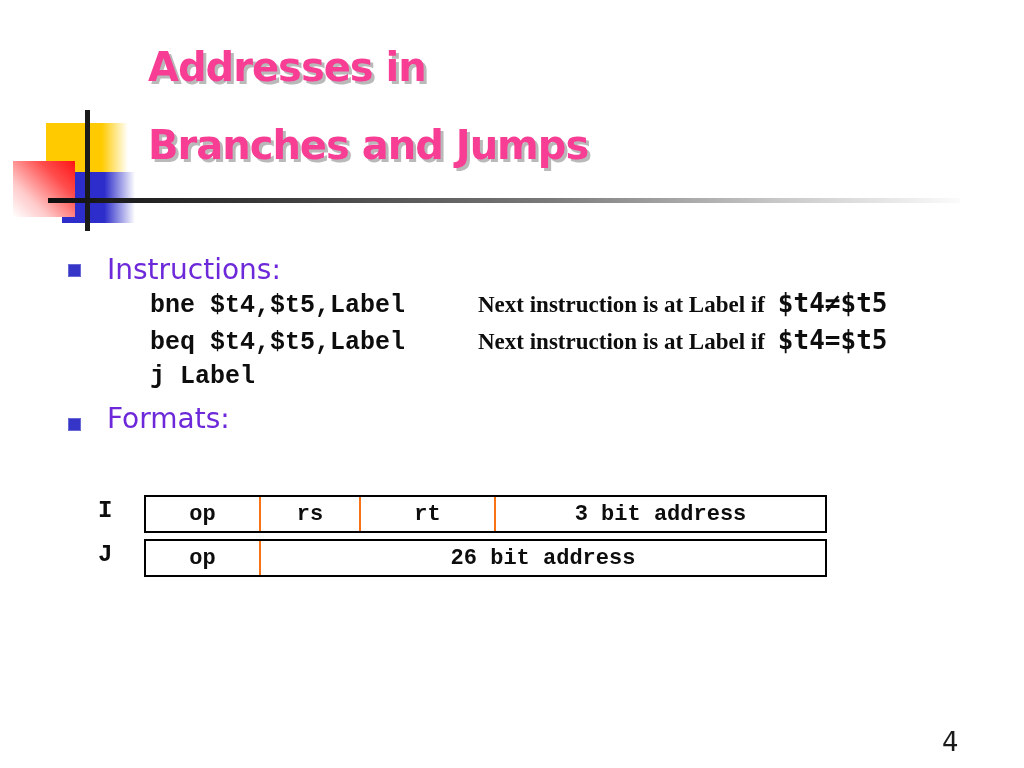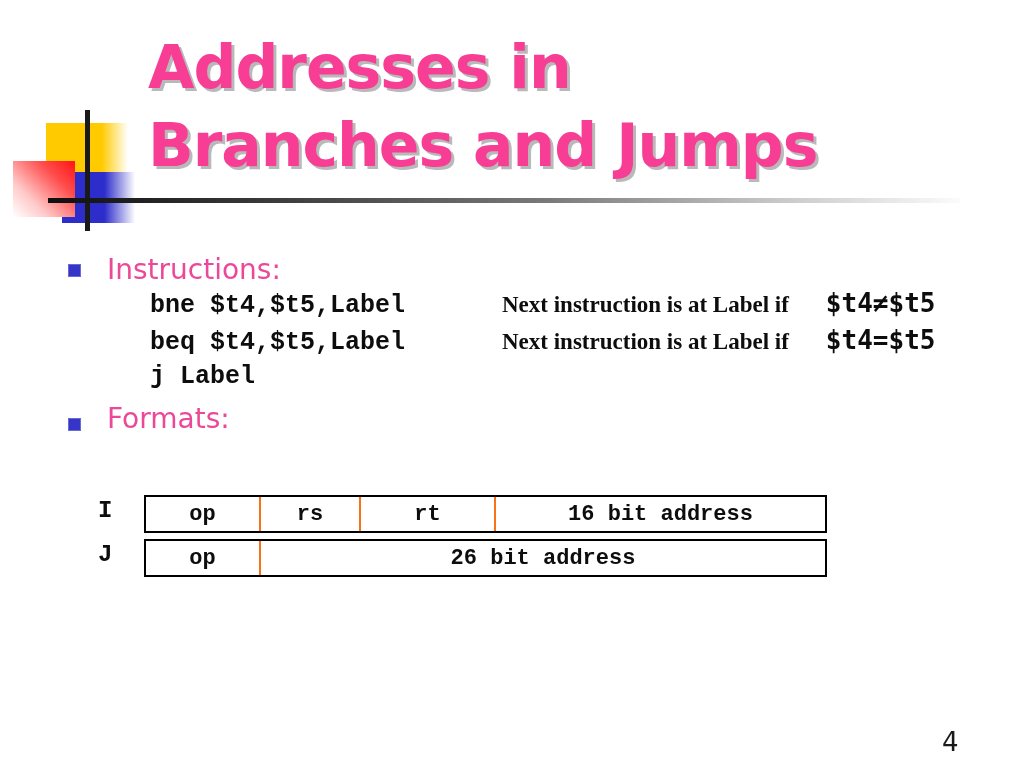--- a/index.html
+++ b/index.html
@@ -32,42 +32,42 @@
     background:#1a1a1a;z-index:4;
   }
   .deco-hline{
     position:absolute;left:48px;top:198px;width:912px;height:5px;
     background:linear-gradient(to right,#0f0f0f 0%,#3c3c3c 25%,#7a7a7a 55%,#c8c8c8 80%,#fbfbfb 100%);
     z-index:4;
   }
   
   .title{
     position:absolute;left:148px;top:28px;margin:0;z-index:5;
-    font-size:60px;font-weight:bold;line-height:78px;letter-spacing:-1px;
+    font-size:40px;font-weight:bold;line-height:78px;letter-spacing:-1px;
     color:#f73d94;
     text-shadow:3px 3px 0 rgba(128,128,128,0.55);
     white-space:nowrap;
   }
   
   .bullet{
     position:absolute;width:13px;height:13px;background:#3535c8;
     box-shadow:0 0 0 1px #6a6ad6 inset;
   }
   .bullet-instructions{left:68px;top:264px;}
   .bullet-formats{left:68px;top:418px;}
   .heading{
     position:absolute;left:107px;margin:0;
-    font-size:28px;font-weight:normal;line-height:34px;color:#ec4899;
+    font-size:28px;font-weight:normal;line-height:34px;color:#6d28d9;
     white-space:nowrap;
   }
   .heading-instructions{top:253px;}
   .heading-formats{top:402px;}
   
   .instr-list{position:absolute;left:150px;top:288px;}
-  .instr-row{display:flex;align-items:baseline;height:37px;white-space:pre;gap:24px;}
+  .instr-row{display:flex;align-items:baseline;height:37px;white-space:pre;}
   .instr-code{
     display:inline-block;width:328px;
     font-family:"Liberation Mono", monospace;font-weight:bold;font-size:25px;
     color:#0d0d0d;
   }
   .instr-desc{
     font-family:"Liberation Serif", serif;font-weight:bold;font-size:23px;
     color:#0d0d0d;
   }
   .instr-cond{
@@ -144,21 +144,21 @@
   <p class="heading heading-formats">Formats:</p>
 
   <div class="fmt-table">
     <span class="fmt-label fmt-label-i">I</span>
     <span class="fmt-label fmt-label-j">J</span>
 
     <div class="fmt-row fmt-row-i">
       <div class="fmt-cell w-op">op</div>
       <div class="fmt-cell w-rs">rs</div>
       <div class="fmt-cell w-rt">rt</div>
-      <div class="fmt-cell w-rest">16 bit address</div>
+      <div class="fmt-cell w-rest">3 bit address</div>
     </div>
 
     <div class="fmt-row fmt-row-j">
       <div class="fmt-cell w-op">op</div>
       <div class="fmt-cell w-rest">26 bit address</div>
     </div>
   </div>
 
   <span class="page-number">4</span>
 </div>

